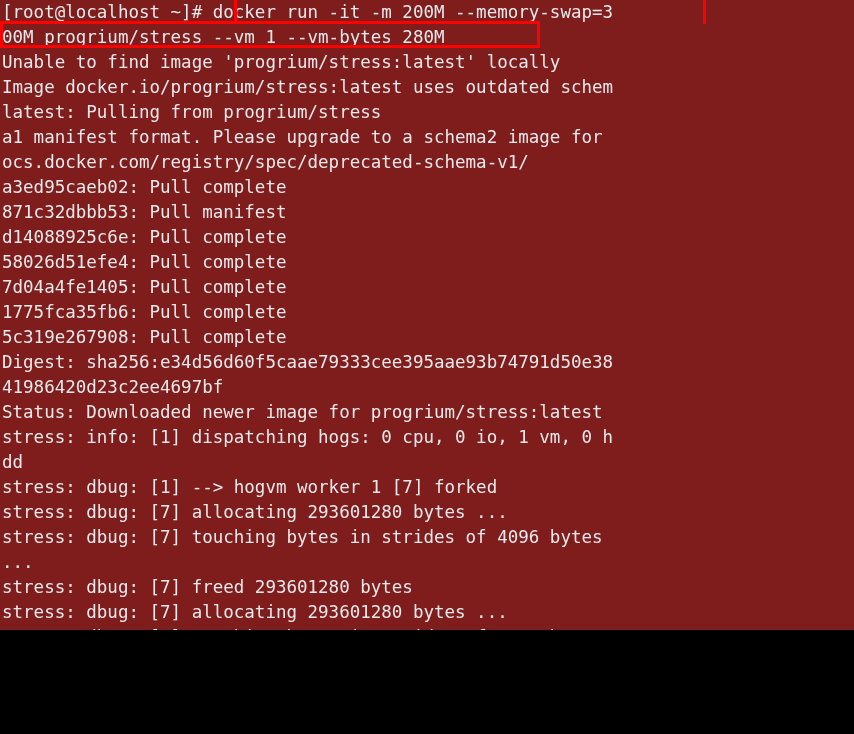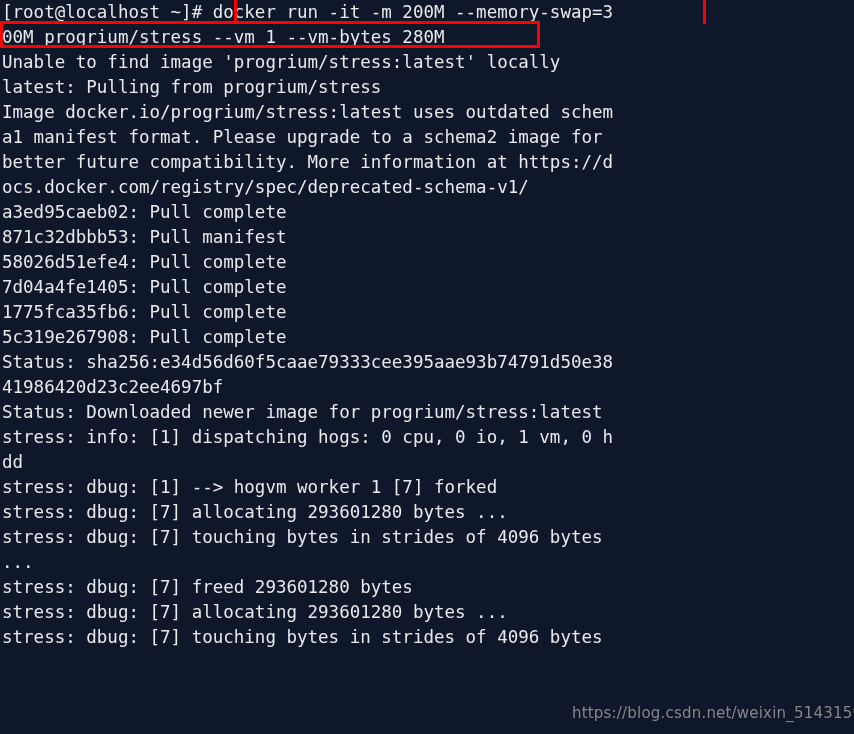--- a/index.html
+++ b/index.html
@@ -3,22 +3,22 @@
 <meta charset="utf-8">
 <style>
   html, body {
     margin: 0;
     padding: 0;
     background: #000000;
   }
   #terminal {
     position: relative;
     width: 854px;
-    height: 734px;
-    background: #0f172a;
+    height: 630px;
+    background: #7f1d1d;
     overflow: hidden;
     font-family: "DejaVu Sans Mono", "Liberation Mono", monospace;
     font-size: 17.5px;
     line-height: 25px;
     letter-spacing: 0px;
     color: #e8e8e8;
     -webkit-font-smoothing: none;
   }
   #screen {
     position: absolute;
@@ -77,32 +77,32 @@
 </style>
 </head>
 <body>
 
 <div id="terminal">
 
   <div id="screen">
     <div class="line">[root@localhost ~]# docker run -it -m 200M --memory-swap=3</div>
     <div class="line">00M progrium/stress --vm 1 --vm-bytes 280M</div>
     <div class="line">Unable to find image 'progrium/stress:latest' locally</div>
+    <div class="line">Image docker.io/progrium/stress:latest uses outdated schem</div>
     <div class="line">latest: Pulling from progrium/stress</div>
-    <div class="line">Image docker.io/progrium/stress:latest uses outdated schem</div>
     <div class="line">a1 manifest format. Please upgrade to a schema2 image for</div>
-    <div class="line">better future compatibility. More information at https://d</div>
     <div class="line">ocs.docker.com/registry/spec/deprecated-schema-v1/</div>
     <div class="line">a3ed95caeb02: Pull complete</div>
     <div class="line">871c32dbbb53: Pull manifest</div>
+    <div class="line">d14088925c6e: Pull complete</div>
     <div class="line">58026d51efe4: Pull complete</div>
     <div class="line">7d04a4fe1405: Pull complete</div>
     <div class="line">1775fca35fb6: Pull complete</div>
     <div class="line">5c319e267908: Pull complete</div>
-    <div class="line">Status: sha256:e34d56d60f5caae79333cee395aae93b74791d50e38</div>
+    <div class="line">Digest: sha256:e34d56d60f5caae79333cee395aae93b74791d50e38</div>
     <div class="line">41986420d23c2ee4697bf</div>
     <div class="line">Status: Downloaded newer image for progrium/stress:latest</div>
     <div class="line">stress: info: [1] dispatching hogs: 0 cpu, 0 io, 1 vm, 0 h</div>
     <div class="line">dd</div>
     <div class="line">stress: dbug: [1] --&gt; hogvm worker 1 [7] forked</div>
     <div class="line">stress: dbug: [7] allocating 293601280 bytes ...</div>
     <div class="line">stress: dbug: [7] touching bytes in strides of 4096 bytes</div>
     <div class="line">...</div>
     <div class="line">stress: dbug: [7] freed 293601280 bytes</div>
     <div class="line">stress: dbug: [7] allocating 293601280 bytes ...</div>

